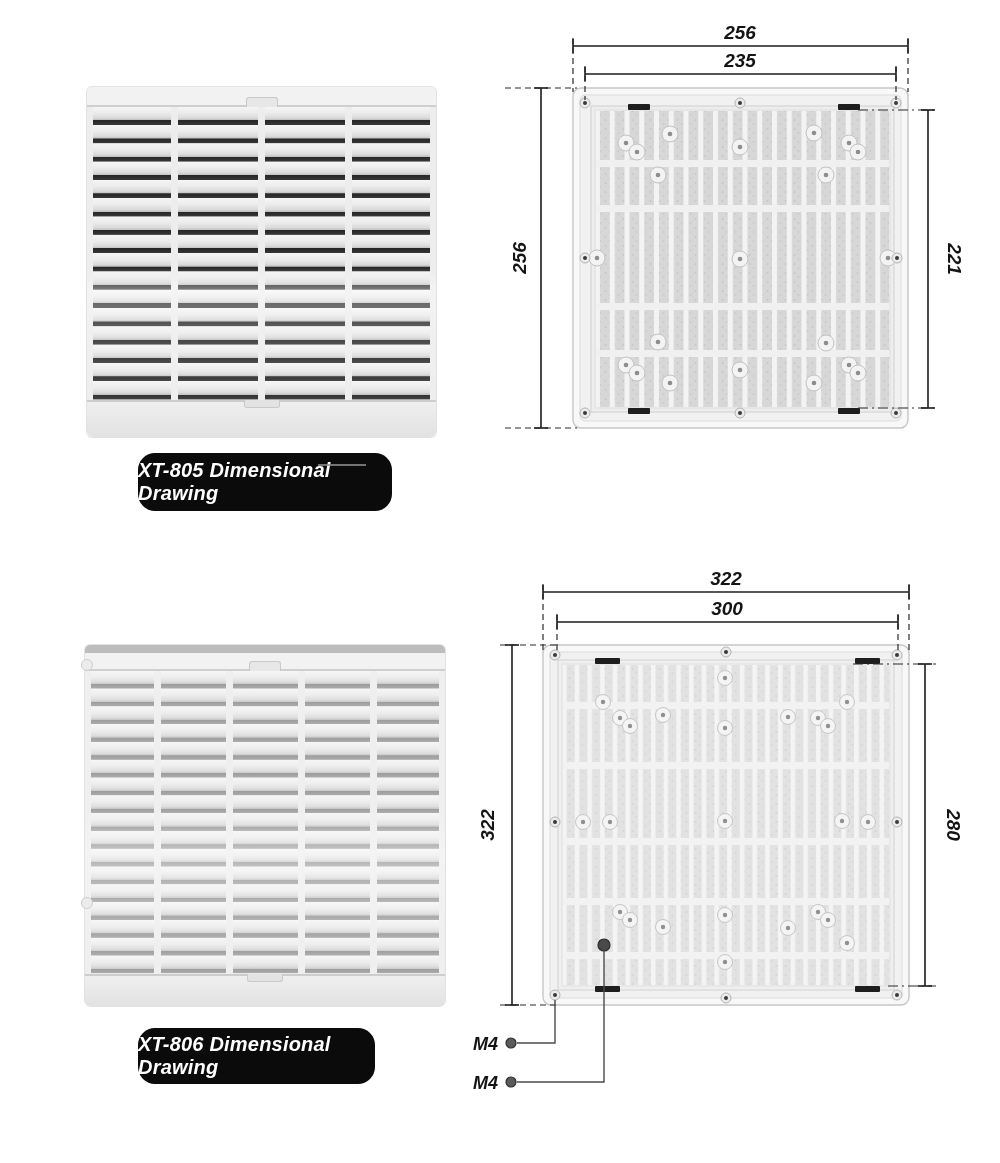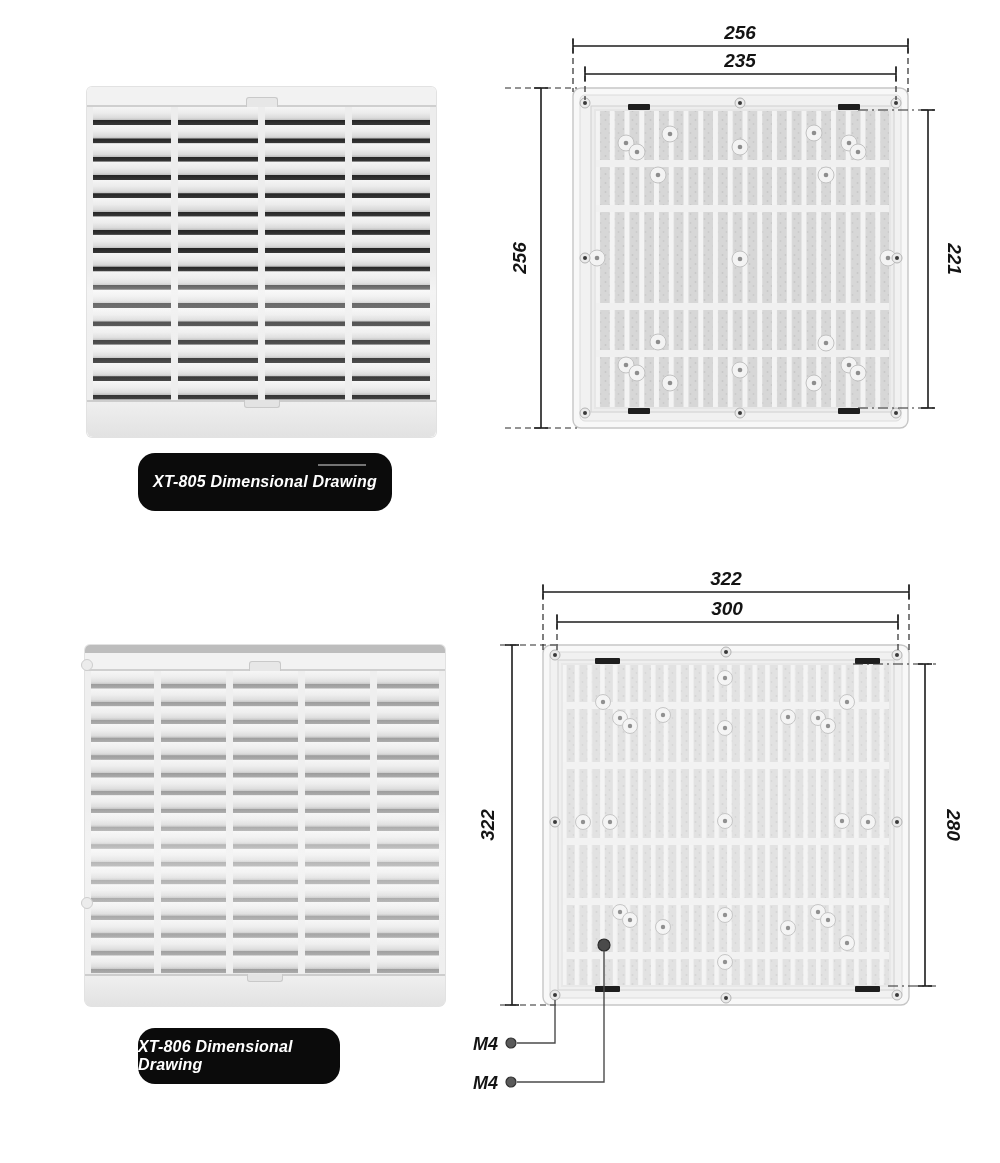--- a/index.html
+++ b/index.html
@@ -31,24 +31,24 @@
   .fv806 .cap{height:16px;border-radius:0;}
   .fv806 .louvers{height:303px;
     background-image:
       linear-gradient(to bottom,rgba(255,255,255,0) 0 45%,rgba(255,255,255,.30) 60%,rgba(255,255,255,.12) 78%,rgba(255,255,255,0) 100%),
       linear-gradient(to right,#efefef 0 1.8%,rgba(0,0,0,0) 1.8% 19.2%,#efefef 19.2% 21%,rgba(0,0,0,0) 21% 39.2%,#efefef 39.2% 41%,rgba(0,0,0,0) 41% 59.2%,#efefef 59.2% 61%,rgba(0,0,0,0) 61% 79.2%,#efefef 79.2% 81%,rgba(0,0,0,0) 81% 98.2%,#efefef 98.2% 100%),
       repeating-linear-gradient(to bottom,#f6f6f6 0px,#eeeeee 6px,#dedede 11px,#c9c9c9 13px,#9d9d9d 13.4px,#ababab 17.2px,#f6f6f6 17.8px);}
   .fv806 .base{height:31px;}
   .sidetab{position:absolute;width:10px;height:10px;border-radius:50%;background:#ececec;border:1px solid #cdcdcd;}
   
   .badge{position:absolute;background:#0b0b0b;color:#ffffff;border-radius:17px;
-    display:flex;align-items:center;justify-content:center;font-size:16px;font-weight:600;letter-spacing:.2px;}
+    display:flex;align-items:center;justify-content:center;font-size:20px;font-weight:600;letter-spacing:.2px;}
   .badge .scratch{position:absolute;right:26px;top:11px;width:48px;height:2px;background:#8f8f8f;opacity:.8;}
   .badge805{left:138px;top:453px;width:254px;height:58px;}
-  .badge806{left:138px;top:1028px;width:202px;height:56px;}
+  .badge806{left:138px;top:1028px;width:237px;height:56px;}
   
   svg.diagram{position:absolute;overflow:visible;}
   .dimtxt{font-family:"Liberation Sans","DejaVu Sans",sans-serif;font-size:19px;font-weight:bold;fill:#141414;}
   .m4txt{font-family:"Liberation Sans","DejaVu Sans",sans-serif;font-size:18px;font-weight:bold;fill:#141414;}
 </style>
 </head>
 <body>
 
 <div class="canvas">
 

